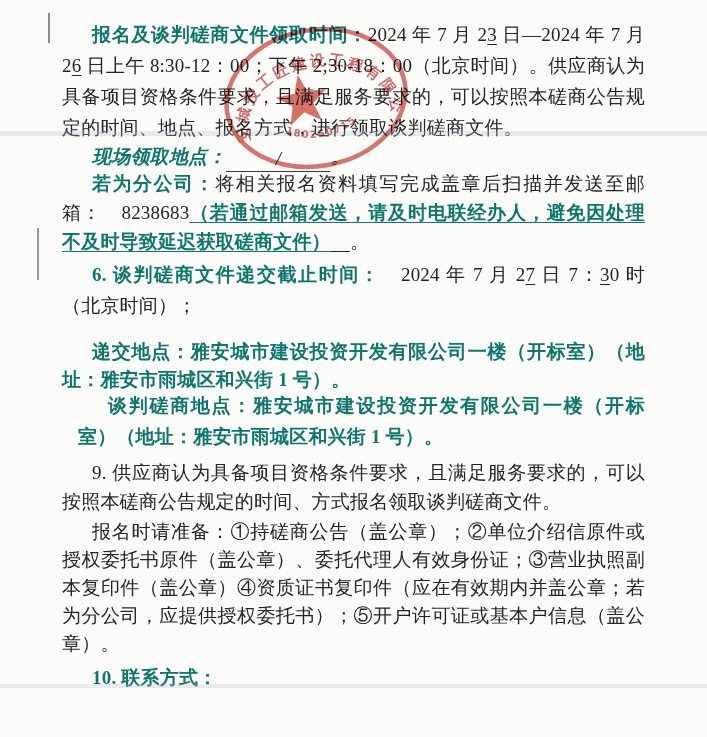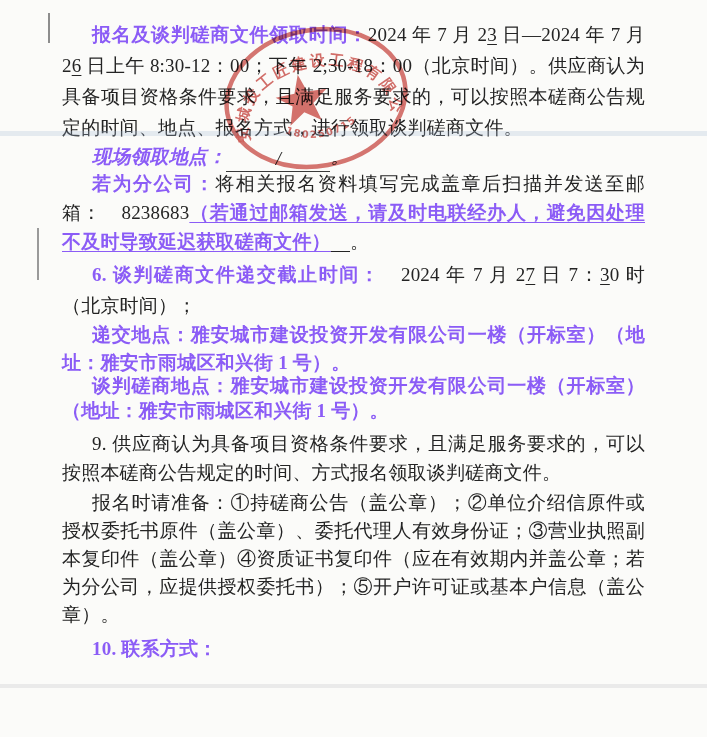--- a/index.html
+++ b/index.html
@@ -15,37 +15,37 @@
     box-sizing:border-box;
   }
   p{
     margin:0;
     font-size:19px;
     line-height:31px;
     text-align:justify;
     letter-spacing:0.2px;
   }
   .ind{text-indent:30px;}
-  .b{font-weight:700;color:#8b5cf6;}
+  .b{font-weight:700;color:#0f766e;}
   .u{text-decoration:underline;text-underline-offset:3px;}
   .blank{
     display:inline-block;width:104px;height:22px;line-height:20px;
     border-bottom:1.6px solid #3a3a3a;text-align:center;
     text-indent:0;vertical-align:bottom;
   }
   
   p[data-name="p1-intro"]{line-height:31px;margin-top:0;}
   p[data-name="p2-item5"]{margin-top:-4px;}
   p[data-name="p3-onsite"]{margin-top:-2px;font-style:italic;}
   p[data-name="p4-online"]{margin-top:-3px;line-height:29px;}
   p[data-name="p5-item6"]{margin-top:3px;}
   p[data-name="p6-item7"]{margin-top:-5px;}
   p[data-name="p7-item8"]{margin-top:-2px;}
-  p[data-name="p8-submit-location"]{margin-top:0;line-height:28px;}
-  p[data-name="p9-negotiation-location"]{margin-top:-4px;line-height:25px;}
+  p[data-name="p8-submit-location"]{margin-top:17px;line-height:28px;}
+  p[data-name="p9-negotiation-location"]{margin-top:-4px;line-height:31px;margin-left:16px;}
   p[data-name="p10-item9"]{margin-top:6px;line-height:29px;}
   p[data-name="p11-prepare"]{margin-top:2px;line-height:28px;}
   p[data-name="p12-item10"]{margin-top:4px;}
 
   .seal{
     position:absolute;left:219px;top:24px;width:195px;height:148px;
     mix-blend-mode:multiply;opacity:0.85;pointer-events:none;
   }
   .artifact{position:absolute;pointer-events:none;}
   .vline1{left:48px;top:13px;width:2px;height:30px;background:#8d8d8d;}

